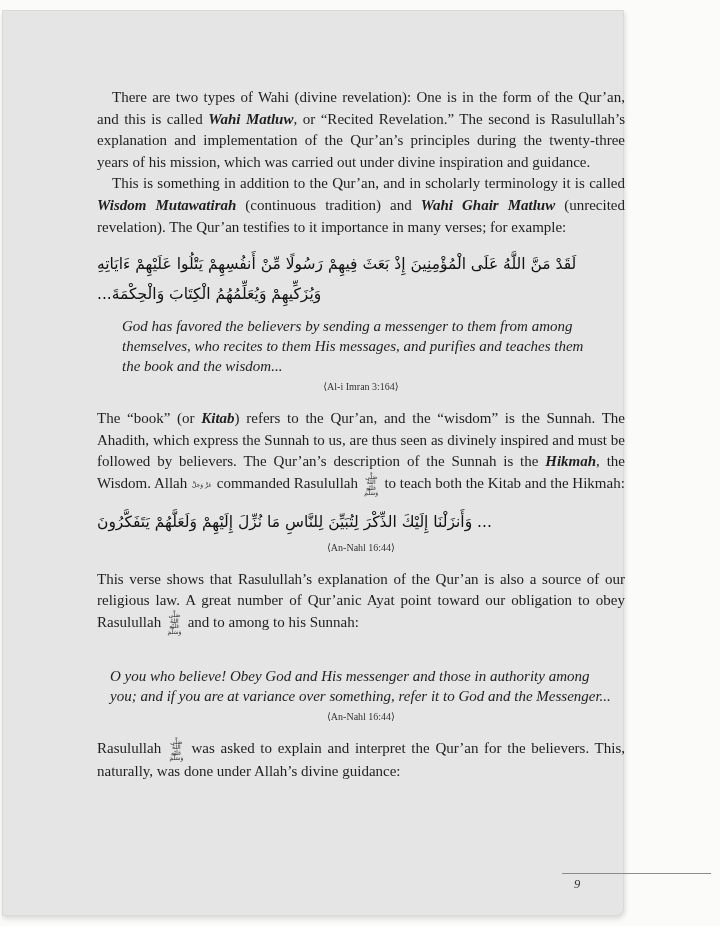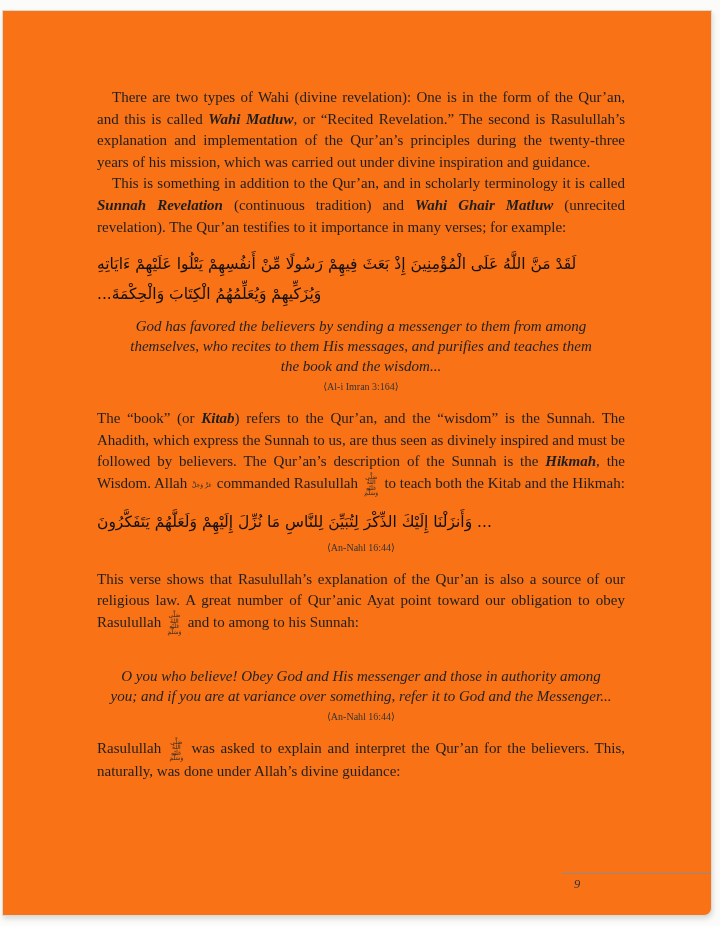--- a/index.html
+++ b/index.html
@@ -9,24 +9,24 @@
     height: 926px;
     background: #fbfbfa;
     font-family: "Liberation Serif", serif;
     color: #1e1e1e;
     overflow: hidden;
   }
   .page-sheet {
     position: absolute;
     left: 2px;
     top: 10px;
-    width: 710px;
+    width: 622px;
     height: 906px;
     box-sizing: border-box;
-    background: #f97316;
+    background: #e5e5e5;
     border: 1px solid #d9d9d6;
     border-radius: 0 0 8px 0;
     box-shadow: 1px 3px 5px rgba(0,0,0,0.13);
     padding-left: 16px;
   }
   .content {
     position: absolute;
     left: 94px;
     top: 76px;
     width: 528px;
@@ -66,21 +66,21 @@
     font-size: 15.5px;
     line-height: 30px;
     color: #111;
   }
   .arabic .arabic-line {
     white-space: nowrap;
   }
   .translation {
     margin: 7px auto 0 auto;
     max-width: 478px;
-    text-align: center;
+    text-align: left;
     font-style: italic;
     font-size: 15px;
     line-height: 20px;
     color: #222;
   }
   .citation {
     margin-top: 3px;
     text-align: center;
     font-size: 10px;
     line-height: 15px;
@@ -105,21 +105,21 @@
   }
 </style>
 </head>
 <body>
 
 <div class="page-sheet">
   <div class="content">
 
     <p class="para indent"><span>There are two types of Wahi (divine revelation): One is in the form of the Qur’an, and this is called </span><span class="term">Wahi Matluw</span><span>, or “Recited Revelation.” The second is Rasulullah’s explanation and implementation of the Qur’an’s principles during the twenty-three years of his mission, which was carried out under divine inspiration and guidance.</span></p>
 
-    <p class="para indent"><span>This is something in addition to the Qur’an, and in scholarly terminology it is called </span><span class="term">Sunnah Revelation</span><span> (continuous tradition) and </span><span class="term">Wahi Ghair Matluw</span><span> (unrecited revelation). The Qur’an testifies to it importance in many verses; for example:</span></p>
+    <p class="para indent"><span>This is something in addition to the Qur’an, and in scholarly terminology it is called </span><span class="term">Wisdom Mutawatirah</span><span> (continuous tradition) and </span><span class="term">Wahi Ghair Matluw</span><span> (unrecited revelation). The Qur’an testifies to it importance in many verses; for example:</span></p>
 
     <div class="quote-block">
       <div class="arabic">
         <div class="arabic-line">لَقَدْ مَنَّ اللَّهُ عَلَى الْمُؤْمِنِينَ إِذْ بَعَثَ فِيهِمْ رَسُولًا مِّنْ أَنفُسِهِمْ يَتْلُوا عَلَيْهِمْ ءَايَاتِهِ</div>
         <div class="arabic-line">وَيُزَكِّيهِمْ وَيُعَلِّمُهُمُ الْكِتَابَ وَالْحِكْمَةَ...</div>
       </div>
       <div class="translation">God has favored the believers by sending a messenger to them from among themselves, who recites to them His messages, and purifies and teaches them the book and the wisdom...</div>
       <div class="citation">⟨Al-i Imran 3:164⟩</div>
     </div>
 

